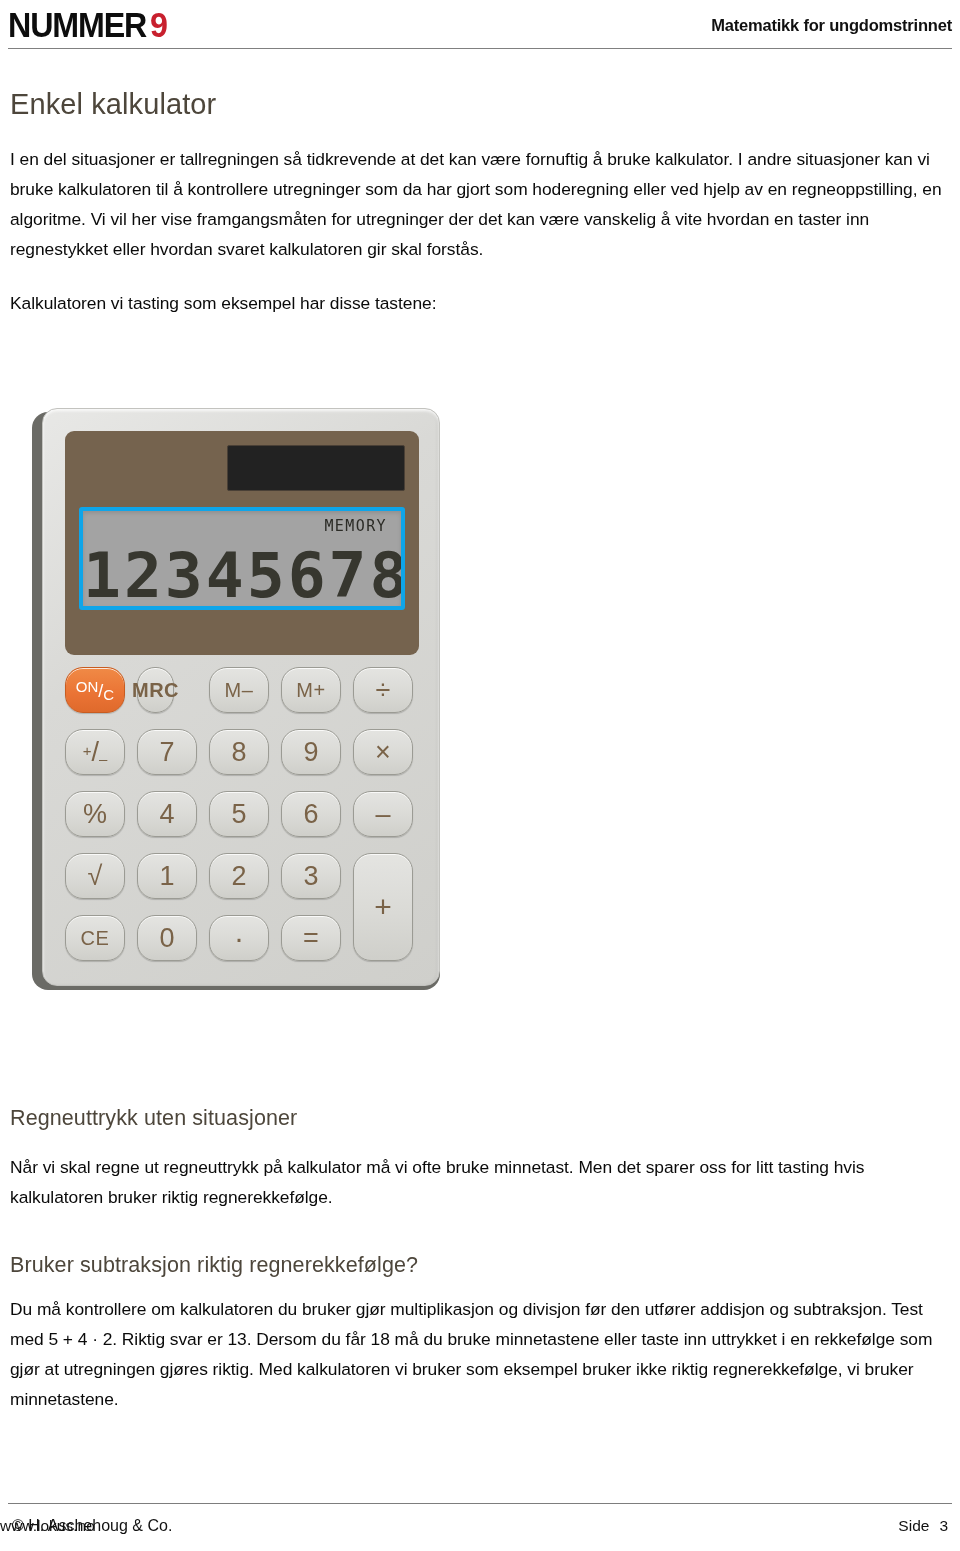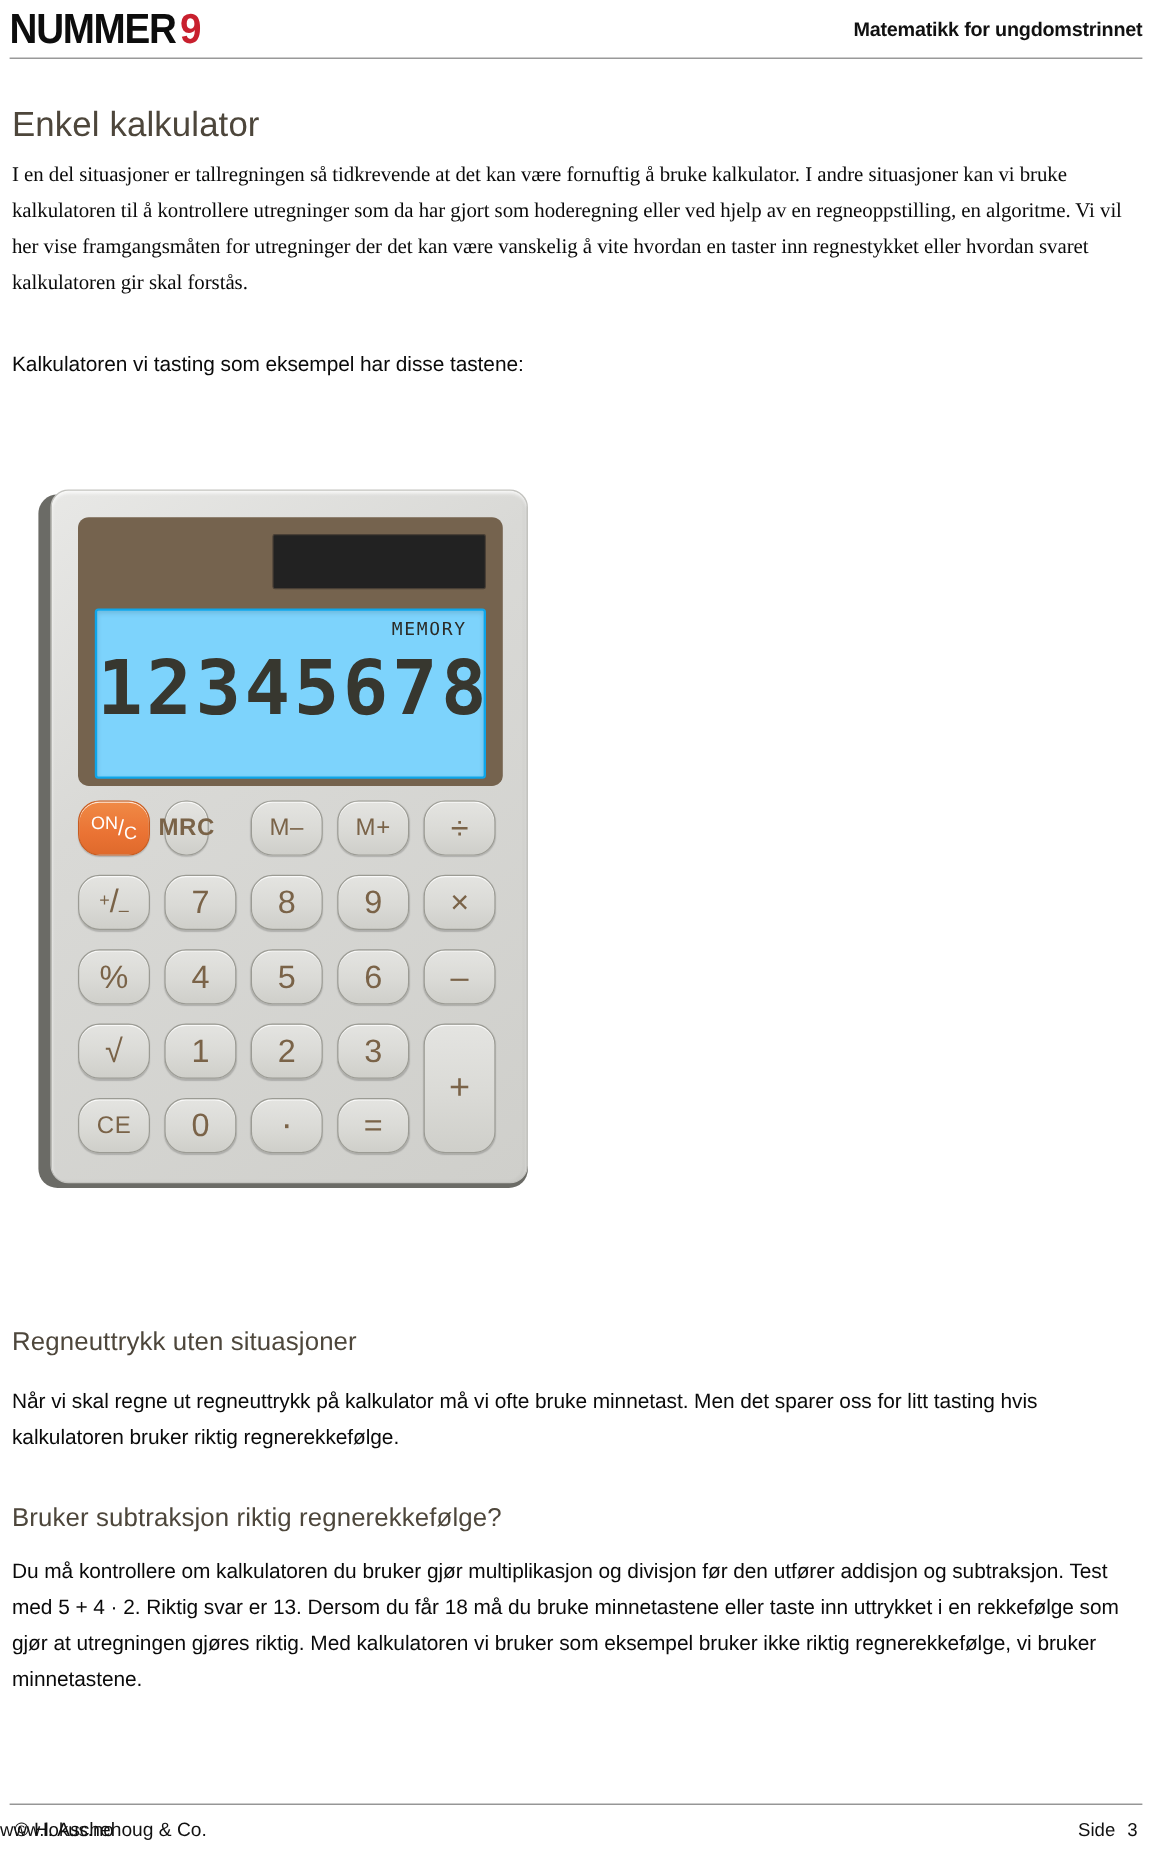--- a/index.html
+++ b/index.html
@@ -70,21 +70,21 @@
     left: 10px;
     width: 938px;
     margin: 0;
     font-size: 17.4px;
     line-height: 30px;
     color: #0a0a0a;
     text-align: left;
     letter-spacing: -0.05px;
   }
 
-  #para-intro   { top: 130px; width: 944px; font-family: Liberation Serif, serif; }
+  #para-intro   { top: 144px; width: 944px; }
   #para-lead    { top: 288px; }
 
   h2.section-title {
     position: absolute;
     left: 10px;
     margin: 0;
     font-size: 21.5px;
     font-weight: normal;
     color: #4d463b;
     letter-spacing: 0.1px;
@@ -164,24 +164,24 @@
     position: absolute;
     right: 14px; top: 14px;
     width: 178px; height: 46px;
     background: #222222;
     border-radius: 2px;
     border: 1px solid #4a4036;
   }
   .lcd-screen {
     position: absolute;
     left: 14px; top: 76px;
-    width: 326px; height: 142px;
-    background: #7dd3fc;
+    width: 326px; height: 103px;
+    background: #a3a3a3;
     border-radius: 3px;
-    border: 2px solid #0ea5e9;
+    border: 4px solid #0ea5e9;
     box-shadow: inset 0 2px 4px rgba(0,0,0,0.12);
     overflow: hidden;
   }
   .lcd-memory {
     position: absolute;
     right: 14px; top: 6px;
     font-family: "DejaVu Sans Mono", monospace;
     font-size: 15px;
     letter-spacing: 1.4px;
     color: #2b2b26;

